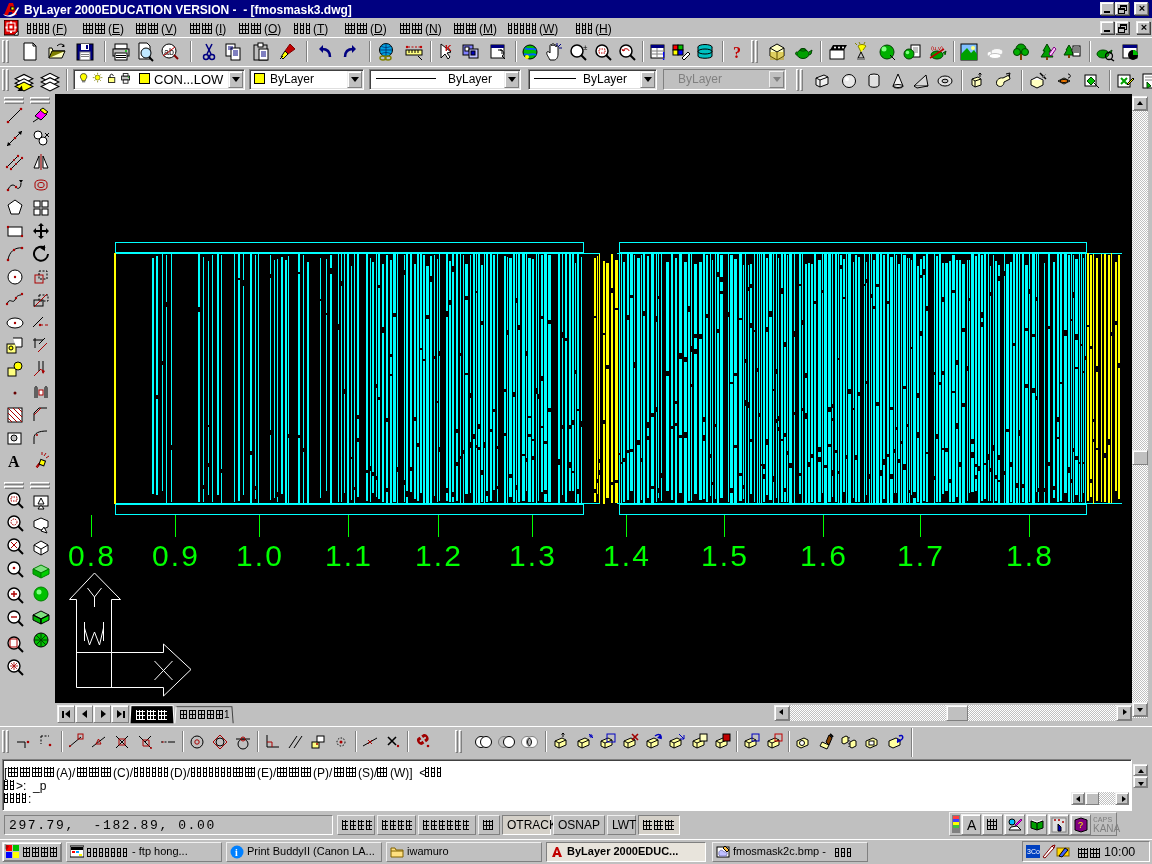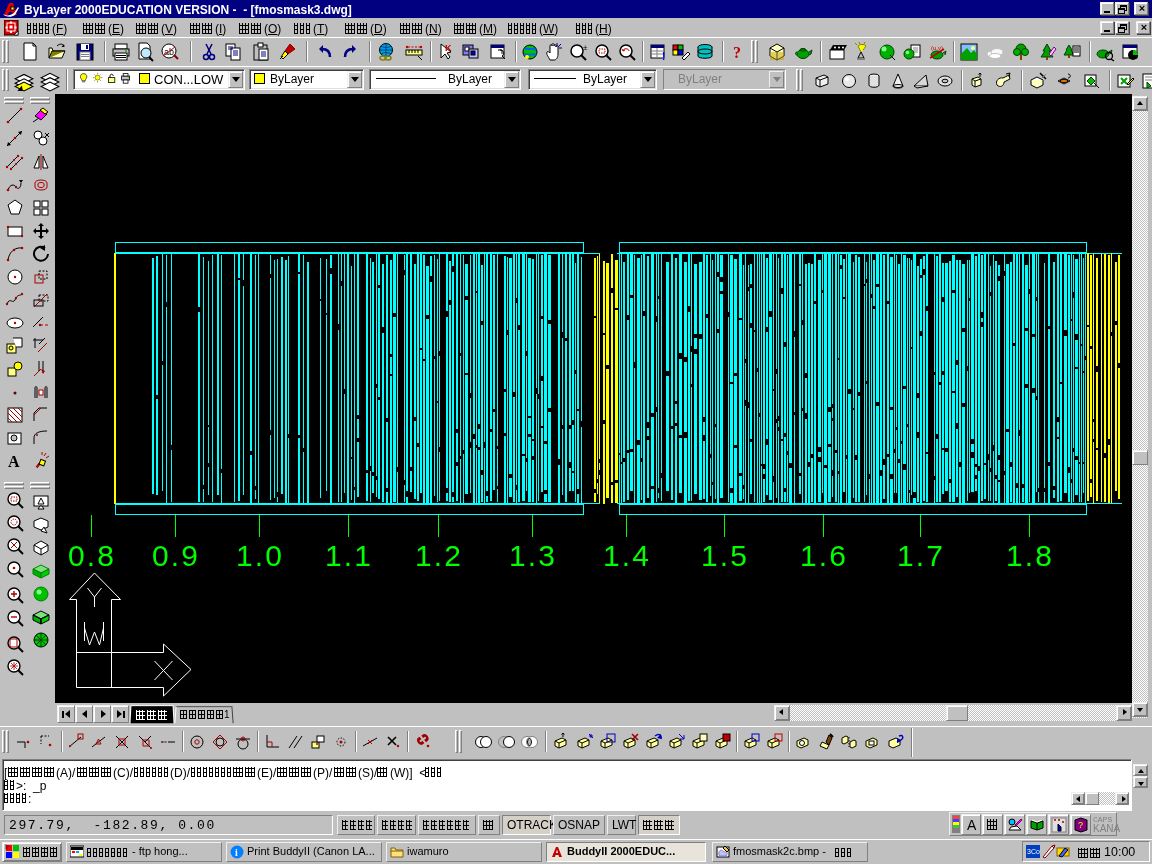--- a/index.html
+++ b/index.html
@@ -1449,21 +1449,21 @@
 <svg style="left:390px;top:845px" width="14" height="14" viewBox="0 0 14 14">
     <path d="M1 3 L5 3 L6 5 L13 5 L13 12 L1 12 Z" fill="#ffe080" stroke="#806000"></path>
     <path d="M1 6 H13" stroke="#806000"></path>
   </svg>
 <div style="left:407px;top:845px;font-size:11px;line-height:13px;color:#000;font-family:'Liberation Sans',sans-serif;white-space:pre;">iwamuro</div>
 <div style="left:546px;top:842px;width:160px;height:20px;background:#e8e4dc;border-style:solid;border-width:1px;border-color:#808080 #fff #fff #808080;"></div>
 <svg style="left:550px;top:845px" width="14" height="14" viewBox="0 0 14 14">
     <path d="M2 12 L6 2 L8 2 L12 12 L9 12 L8.5 10 L5.5 10 L5 12Z" fill="#c00000"></path>
     <path d="M6 8 L7 4.5 L8 8Z" fill="#fff"></path>
   </svg>
-<div style="left:567px;top:845px;font-size:11px;line-height:13px;color:#000;font-family:'Liberation Sans',sans-serif;font-weight:bold;white-space:pre;">BuddyII 2000EDUC...</div>
+<div style="left:567px;top:845px;font-size:11px;line-height:13px;color:#000;font-family:'Liberation Sans',sans-serif;font-weight:bold;white-space:pre;">ByLayer 2000EDUC...</div>
 <div style="left:712px;top:842px;width:156px;height:20px;background:#c0c0c0;border-style:solid;border-width:1px;border-color:#efefef #808080 #808080 #efefef;"></div>
 <svg style="left:716px;top:845px" width="14" height="14" viewBox="0 0 14 14">
     <rect x="1" y="2" width="12" height="10" fill="#fff" stroke="#000"></rect>
     <path d="M3 10 C2 6 5 4 7 6 C9 8 12 6 11 9 L10 11 L4 11Z" fill="#c0c0ff" stroke="#8080c0"></path>
     <path d="M9 1 L13 5 L11 7 L7 3Z" fill="#ffc040" stroke="#000"></path>
   </svg>
 <div style="left:733px;top:845px;font-size:11px;line-height:13px;color:#000;font-family:'Liberation Sans',sans-serif;white-space:pre;">fmosmask2c.bmp - </div>
 <div style="left:835px;top:848px;width:4px;height:9px;background-image:repeating-linear-gradient(0deg,#000 0 1px,transparent 1px 4px),repeating-linear-gradient(90deg,#000 0 1px,transparent 1px 3px);"></div>
 <div style="left:841px;top:848px;width:4px;height:9px;background-image:repeating-linear-gradient(0deg,#000 0 1px,transparent 1px 4px),repeating-linear-gradient(90deg,#000 0 1px,transparent 1px 3px);"></div>
 <div style="left:847px;top:848px;width:4px;height:9px;background-image:repeating-linear-gradient(0deg,#000 0 1px,transparent 1px 4px),repeating-linear-gradient(90deg,#000 0 1px,transparent 1px 3px);"></div>

